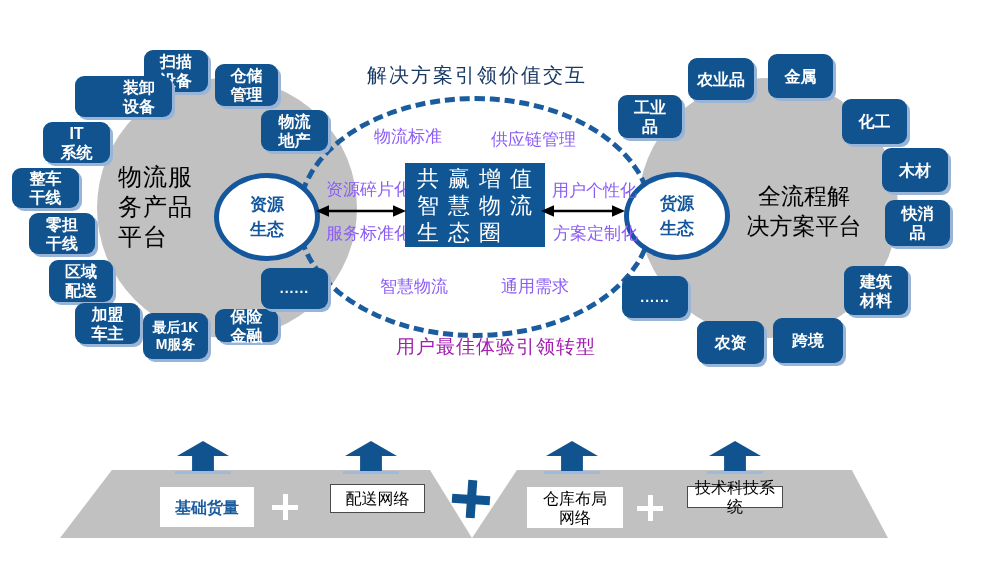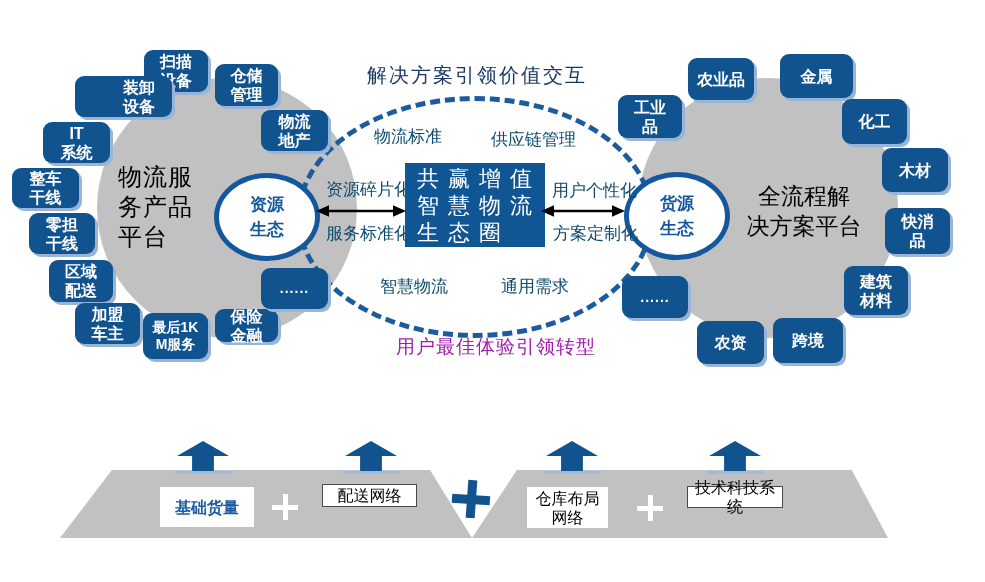--- a/index.html
+++ b/index.html
@@ -9,21 +9,21 @@
   .dashring{position:absolute;border:5px dashed #1b5c9e;border-radius:50%;z-index:2;}
   .pill{position:absolute;background:#11538e;border-radius:9px;box-shadow:3px 3px 0 #98b5d8;
         color:#fff;display:flex;align-items:center;justify-content:center;text-align:center;
         font-size:16px;font-weight:600;line-height:19px;white-space:pre-line;z-index:3;}
   .pill.small{font-size:14px;line-height:17px;}
   .pill.dots{letter-spacing:1px;font-size:14px;}
   .wellipse{position:absolute;background:#fff;border:5px solid #14579c;border-radius:50%;
         display:flex;align-items:center;justify-content:center;text-align:center;
         color:#14579c;font-weight:bold;font-size:17px;line-height:25px;white-space:pre-line;z-index:3;}
   .platname{position:absolute;color:#000;white-space:pre-line;z-index:3;}
-  .lbl{position:absolute;font-size:17px;color:#0c4a6e;white-space:nowrap;z-index:3;}
+  .lbl{position:absolute;font-size:17px;color:#8b5cf6;white-space:nowrap;z-index:3;}
   .title{position:absolute;color:#1a3a66;font-size:20px;letter-spacing:2px;white-space:nowrap;z-index:3;}
   .subtitle{position:absolute;color:#a21caf;font-size:19px;letter-spacing:1px;white-space:nowrap;z-index:3;}
   .corebox{position:absolute;left:405px;top:163px;width:140px;height:84px;background:#115694;
         color:#fff;font-size:22px;line-height:27px;letter-spacing:9px;white-space:pre-line;
         padding:2px 0 0 12px;box-sizing:border-box;z-index:4;}
   .darrow{position:absolute;z-index:4;}
   .trap{position:absolute;background:#c1c1c1;z-index:1;}
   .uparrow{position:absolute;width:52px;height:30px;background:#11538e;z-index:2;
         clip-path:polygon(50% 0,100% 50%,71% 50%,71% 100%,29% 100%,29% 50%,0 50%);}
   .arrowbase{position:absolute;height:3px;background:#9dbbdc;z-index:2;}
@@ -81,24 +81,24 @@
 车主</div>
   <div class="pill small" style="left:143px;top:313px;width:65px;height:46px;">最后1K
 M服务</div>
   <div class="pill" style="left:215px;top:309px;width:63px;height:33px;">保险
 金融</div>
   <div class="pill dots" style="left:261px;top:268px;width:67px;height:41px;">......</div>
 
   <div class="pill" style="left:618px;top:95px;width:64px;height:43px;">工业
 品</div>
   <div class="pill" style="left:688px;top:58px;width:66px;height:42px;">农业品</div>
-  <div class="pill" style="left:768px;top:54px;width:73px;height:44px;margin-left:12px;">金属</div>
+  <div class="pill" style="left:768px;top:54px;width:65px;height:44px;">金属</div>
   <div class="pill" style="left:842px;top:92px;width:65px;height:45px;margin-top:7px;">化工</div>
   <div class="pill" style="left:882px;top:148px;width:66px;height:44px;">木材</div>
-  <div class="pill" style="left:885px;top:208px;width:65px;height:46px;">快消
+  <div class="pill" style="left:885px;top:200px;width:65px;height:46px;">快消
 品</div>
   <div class="pill" style="left:844px;top:266px;width:64px;height:49px;">建筑
 材料</div>
   <div class="pill" style="left:773px;top:318px;width:70px;height:45px;">跨境</div>
   <div class="pill" style="left:697px;top:321px;width:67px;height:43px;">农资</div>
   <div class="pill dots" style="left:622px;top:276px;width:66px;height:42px;">......</div>
 
   <div class="corebox">共赢增值
 智慧物流
 生态圈</div>
@@ -129,22 +129,22 @@
   <div class="uparrow" style="left:177px;top:441px;"></div>
   <div class="uparrow" style="left:345px;top:441px;"></div>
   <div class="uparrow" style="left:546px;top:441px;"></div>
   <div class="uparrow" style="left:709px;top:441px;"></div>
   <div class="arrowbase" style="left:175px;top:471px;width:56px;"></div>
   <div class="arrowbase" style="left:343px;top:471px;width:56px;"></div>
   <div class="arrowbase" style="left:544px;top:471px;width:56px;"></div>
   <div class="arrowbase" style="left:707px;top:471px;width:56px;"></div>
 
   <div class="wbox bluetext" style="left:160px;top:487px;width:94px;height:40px;">基础货量</div>
-  <div class="wbox bordered" style="left:322px;top:484px;width:95px;height:23px;">配送网络</div>
-  <div class="wbox" style="left:527px;top:487px;width:81px;height:41px;">仓库布局
+  <div class="wbox bordered" style="left:330px;top:484px;width:95px;height:29px;">配送网络</div>
+  <div class="wbox" style="left:527px;top:487px;width:96px;height:41px;">仓库布局
 网络</div>
   <div class="wbox bordered" style="left:687px;top:486px;width:96px;height:22px;">技术科技系统</div>
 
   <div class="plus" style="left:272px;top:494px;width:26px;height:26px;--t:5px;color:#fff;"></div>
   <div class="plus" style="left:637px;top:495px;width:26px;height:26px;--t:5px;color:#fff;"></div>
   <div class="plus" style="left:452px;top:480px;width:38px;height:38px;--t:9px;color:#11538e;transform:rotate(4deg);"></div>
 
 </div>
 
 </body></html>

